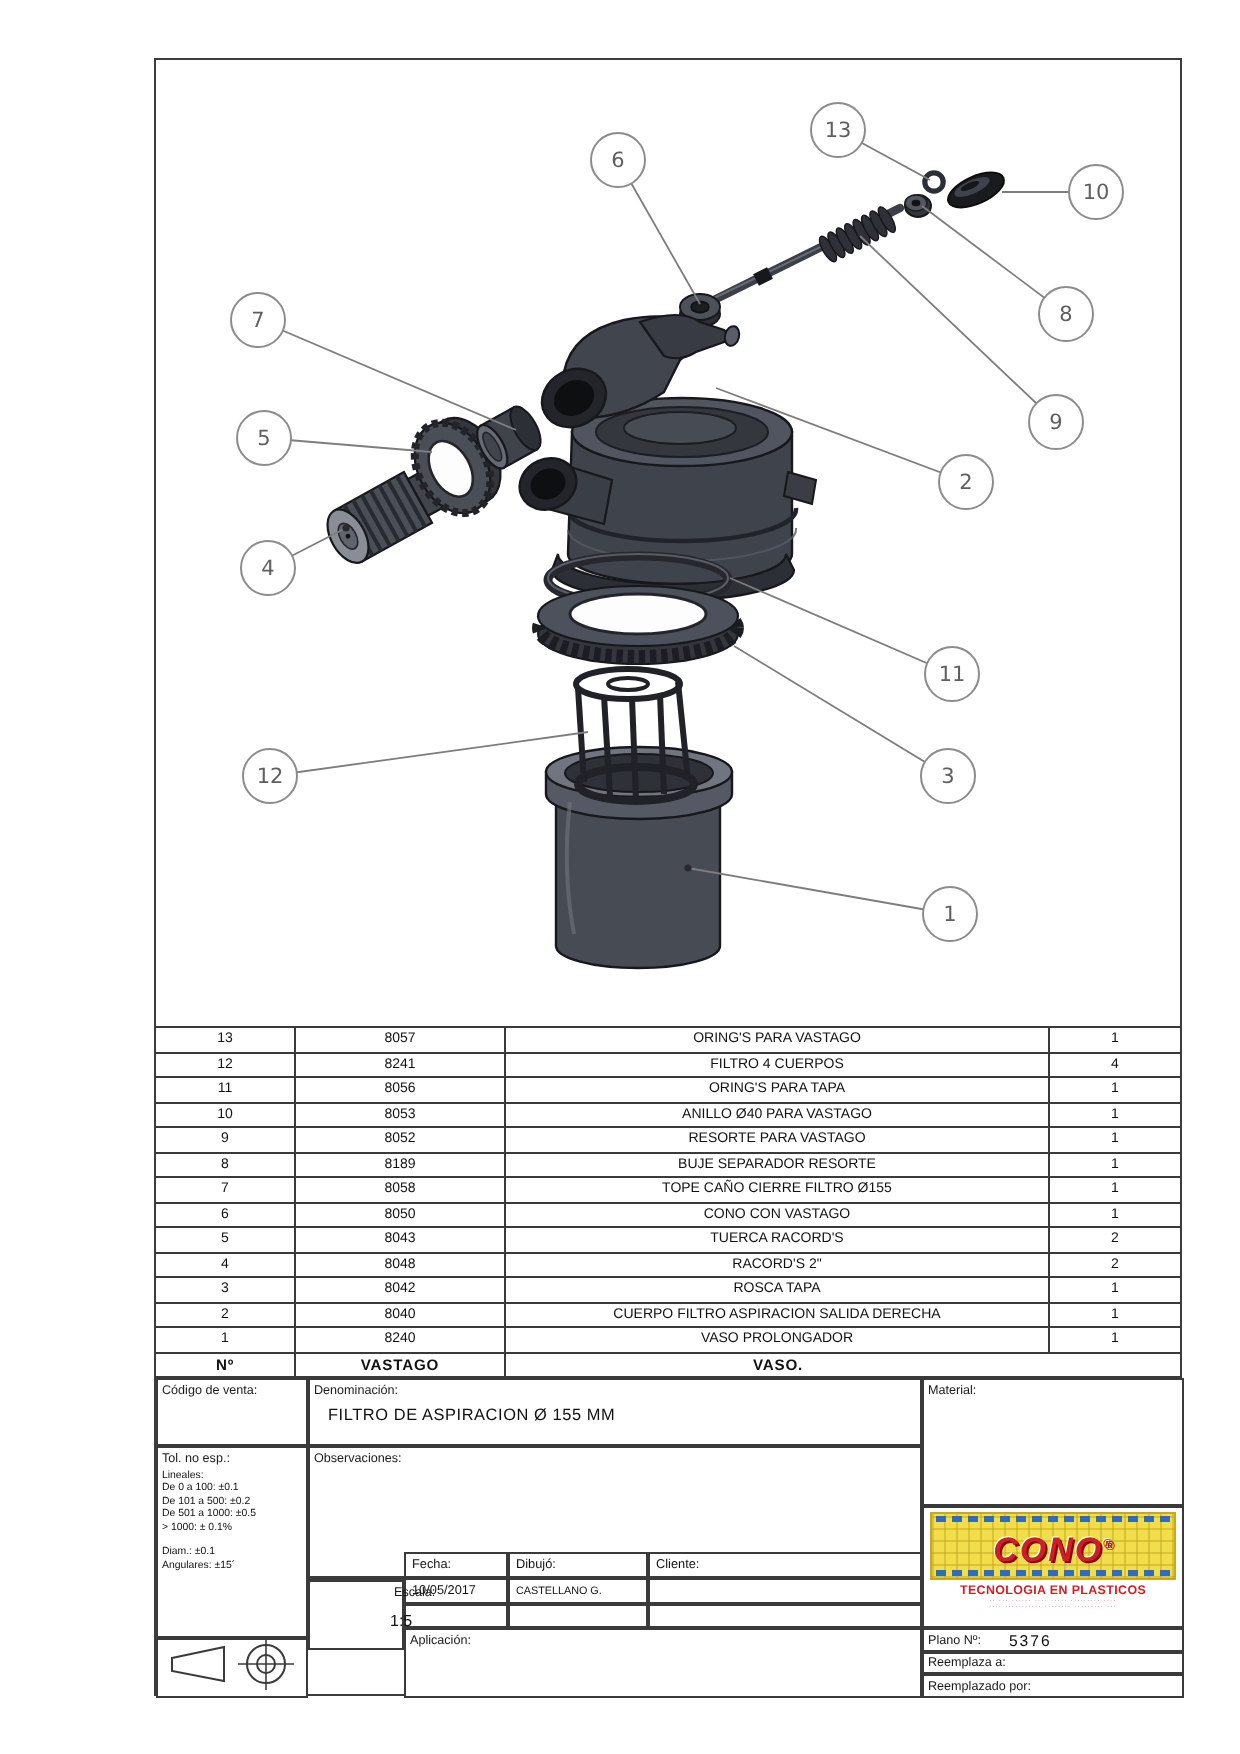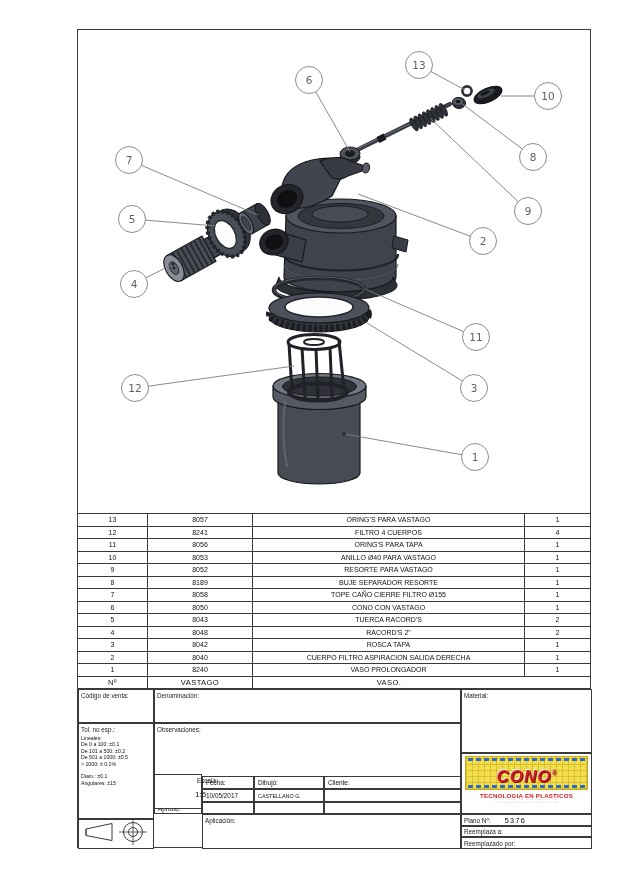--- a/index.html
+++ b/index.html
@@ -13,21 +13,21 @@
   .leader{stroke:#7d7d7d;stroke-width:0.9;}
   .leader-dot{fill:#2a2a2a;}
 
   
   .ptable{position:absolute;left:0;top:483px;width:100%;border-top:1px solid #3a3a3a;}
   .prow{display:grid;grid-template-columns:70px 105px 272px 65px;height:12.5px;
         border-bottom:1px solid #3a3a3a;box-sizing:border-box;}
   .pcell{font-size:7px;line-height:11px;text-align:center;overflow:hidden;white-space:nowrap;
          border-right:1px solid #3a3a3a;box-sizing:border-box;}
   .pcell:last-child{border-right:none;}
-  .phead .pcell{font-weight:normal;font-size:7.6px;letter-spacing:0.4px;}
+  .phead .pcell{font-weight:bold;font-size:7.6px;letter-spacing:0.4px;}
 
   
   .tb-cell{position:absolute;border:1px solid #3a3a3a;box-sizing:border-box;background:#fff;}
   .tb-label{font-size:6.3px;line-height:7px;padding:1.5px 0 0 2px;color:#1a1a1a;}
   .denom-value{font-size:8.2px;letter-spacing:0.3px;padding:4px 0 0 9px;color:#111;}
   .tol-lines{padding:2px 0 0 2px;}
   .tol-line{font-size:5.2px;line-height:6.6px;white-space:nowrap;}
   .tol-spacer{height:6px;}
   .sub-val{font-size:6.4px;line-height:12px;padding-left:3px;white-space:nowrap;overflow:hidden;}
   .sub-val.small{font-size:5.4px;}
@@ -337,20 +337,21 @@
       <div class="pcell">VASTAGO</div>
       <div class="pcell">VASO.</div>
     </div>
   </div>
 
   <div class="tb-cell" style="left:0;top:659px;width:76px;height:34px;">
     <div class="tb-label">Código de venta:</div>
   </div>
   <div class="tb-cell" style="left:76px;top:659px;width:307px;height:34px;">
     <div class="tb-label">Denominación:</div>
+    <div class="denom-value">FILTRO DE ASPIRACION Ø 155 MM</div>
   </div>
   <div class="tb-cell" style="left:383px;top:659px;width:131px;height:64px;">
     <div class="tb-label">Material:</div>
   </div>
 
   <div class="tb-cell" style="left:0;top:693px;width:76px;height:96px;">
     <div class="tb-label">Tol. no esp.:</div>
     <div class="tol-lines" id="tol-lines">
           <div class="tol-line">Lineales:</div>
           <div class="tol-line">De 0 a 100: ±0.1</div>
@@ -388,21 +389,21 @@
   </div>
   <div class="tb-cell" style="left:246px;top:759px;width:137px;height:13px;"></div>
 
   <div class="tb-cell" style="left:76px;top:772px;width:48px;height:12px;">
     <div class="sub-val">Aprobó:</div>
   </div>
   <div class="tb-cell" style="left:124px;top:772px;width:52px;height:12px;"></div>
   <div class="tb-cell" style="left:176px;top:772px;width:70px;height:12px;"></div>
   <div class="tb-cell" style="left:246px;top:772px;width:137px;height:12px;"></div>
 
-  <div class="tb-cell" style="left:76px;top:744px;width:48px;height:35px;padding-left:40px;">
+  <div class="tb-cell" style="left:76px;top:760px;width:48px;height:35px;padding-left:40px;">
     <div class="tb-label">Escala:</div>
     <div class="escala-value">1:5</div>
   </div>
   <div class="tb-cell" style="left:124px;top:784px;width:259px;height:35px;">
     <div class="tb-label">Aplicación:</div>
   </div>
 
   <div class="tb-cell" style="left:0;top:789px;width:76px;height:30px;">
     <svg width="74" height="28" viewBox="0 0 74 28">
       <polygon points="7,9 33,3.5 33,20.5 7,15.5" fill="none" stroke="#3a3a3a" stroke-width="1"></polygon>

